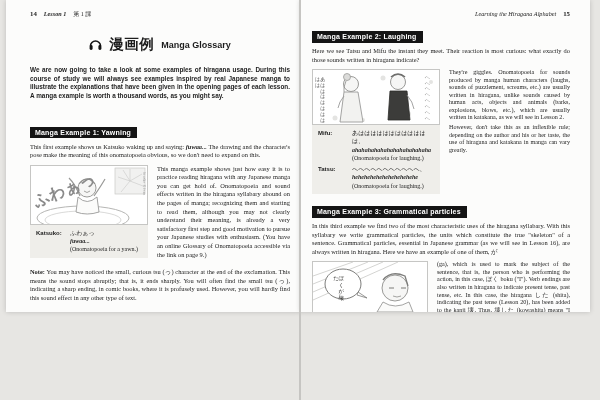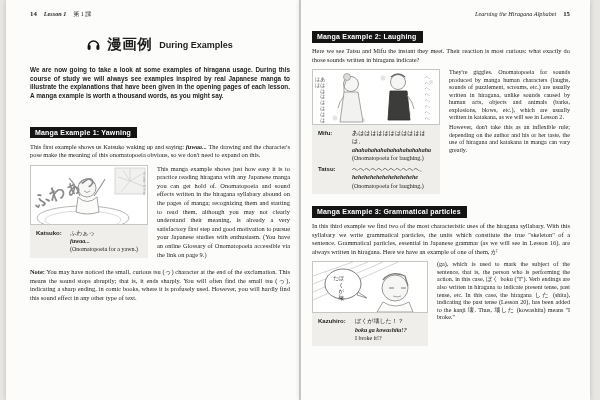--- a/index.html
+++ b/index.html
@@ -1,18 +1,18 @@
 <!DOCTYPE html>
 <html><head>
 <meta charset="utf-8">
 <style>
   html,body{margin:0;padding:0;}
   body{width:600px;height:400px;background:#e7e6e3;font-family:"Liberation Serif",serif;color:#1d1d1d;overflow:hidden;}
   .spread{position:relative;width:600px;height:400px;}
-  .page{position:absolute;top:0;height:400px;background:#fcfcfb;box-shadow:0 0 5px rgba(0,0,0,.18);overflow:hidden;box-sizing:border-box;}
+  .page{position:absolute;top:0;height:312px;background:#fcfcfb;box-shadow:0 0 5px rgba(0,0,0,.18);overflow:hidden;box-sizing:border-box;}
   .page.left{left:6px;width:294px;padding:10px 10px 0 24px;}
   .page.right{left:300px;width:290px;padding:10px 20px 0 12px;}
   .gutter{position:absolute;left:299px;top:0;width:2px;height:400px;background:linear-gradient(90deg,#cfcecb,#bdbcb9,#cfcecb);}
   .pg-header{font-size:6.2px;display:flex;align-items:baseline;gap:7px;}
   .pg-header.rt{justify-content:flex-end;}
   .pgnum{font-weight:bold;font-size:6.8px;}
   .hdr-it{font-style:italic;font-weight:bold;}
   .hdr-kanji{font-size:6px;}
   .section-title{display:flex;align-items:center;justify-content:center;gap:7px;margin-top:16px;}
   .jp-title{font-size:14.5px;font-weight:bold;letter-spacing:.5px;}
@@ -54,21 +54,21 @@
 
     <div class="section-title">
       <span class="hp-icon">
         <svg width="13" height="12" viewBox="0 0 13 12">
           <path d="M1.5 7 A5 5 0 0 1 11.5 7" fill="none" stroke="#141414" stroke-width="1.6"></path>
           <rect x="0.6" y="6" width="3" height="5" rx="1.4" fill="#141414"></rect>
           <rect x="9.4" y="6" width="3" height="5" rx="1.4" fill="#141414"></rect>
         </svg>
       </span>
       <span class="jp-title">漫画例</span>
-      <span class="en-title">During Examples</span>
+      <span class="en-title">Manga Glossary</span>
     </div>
 
     <p class="intro">We are now going to take a look at some examples of hiragana usage. During this course of study we will always see examples inspired by real Japanese manga to illustrate the explanations that have been given in the opening pages of each lesson. A manga example is worth a thousand words, as you might say.</p>
 
     <div style="margin-top:20px;">
       <span class="bar">Manga Example 1: Yawning</span>
     </div>
 
     <p class="body"><span>This first example shows us Katsuko waking up and saying: </span><span class="em">fuwaa...</span><span> The drawing and the character's pose make the meaning of this onomatopoeia obvious, so we don't need to expand on this.</span></p>
 

